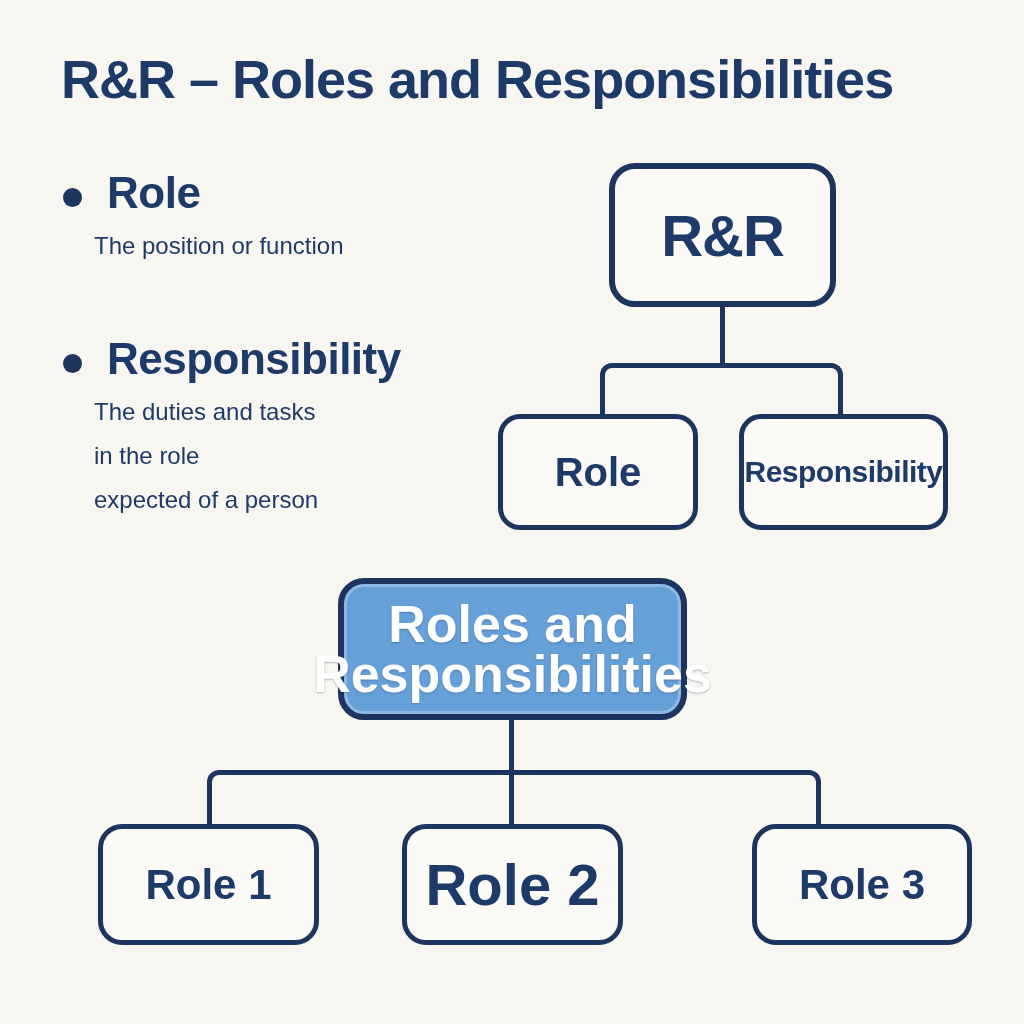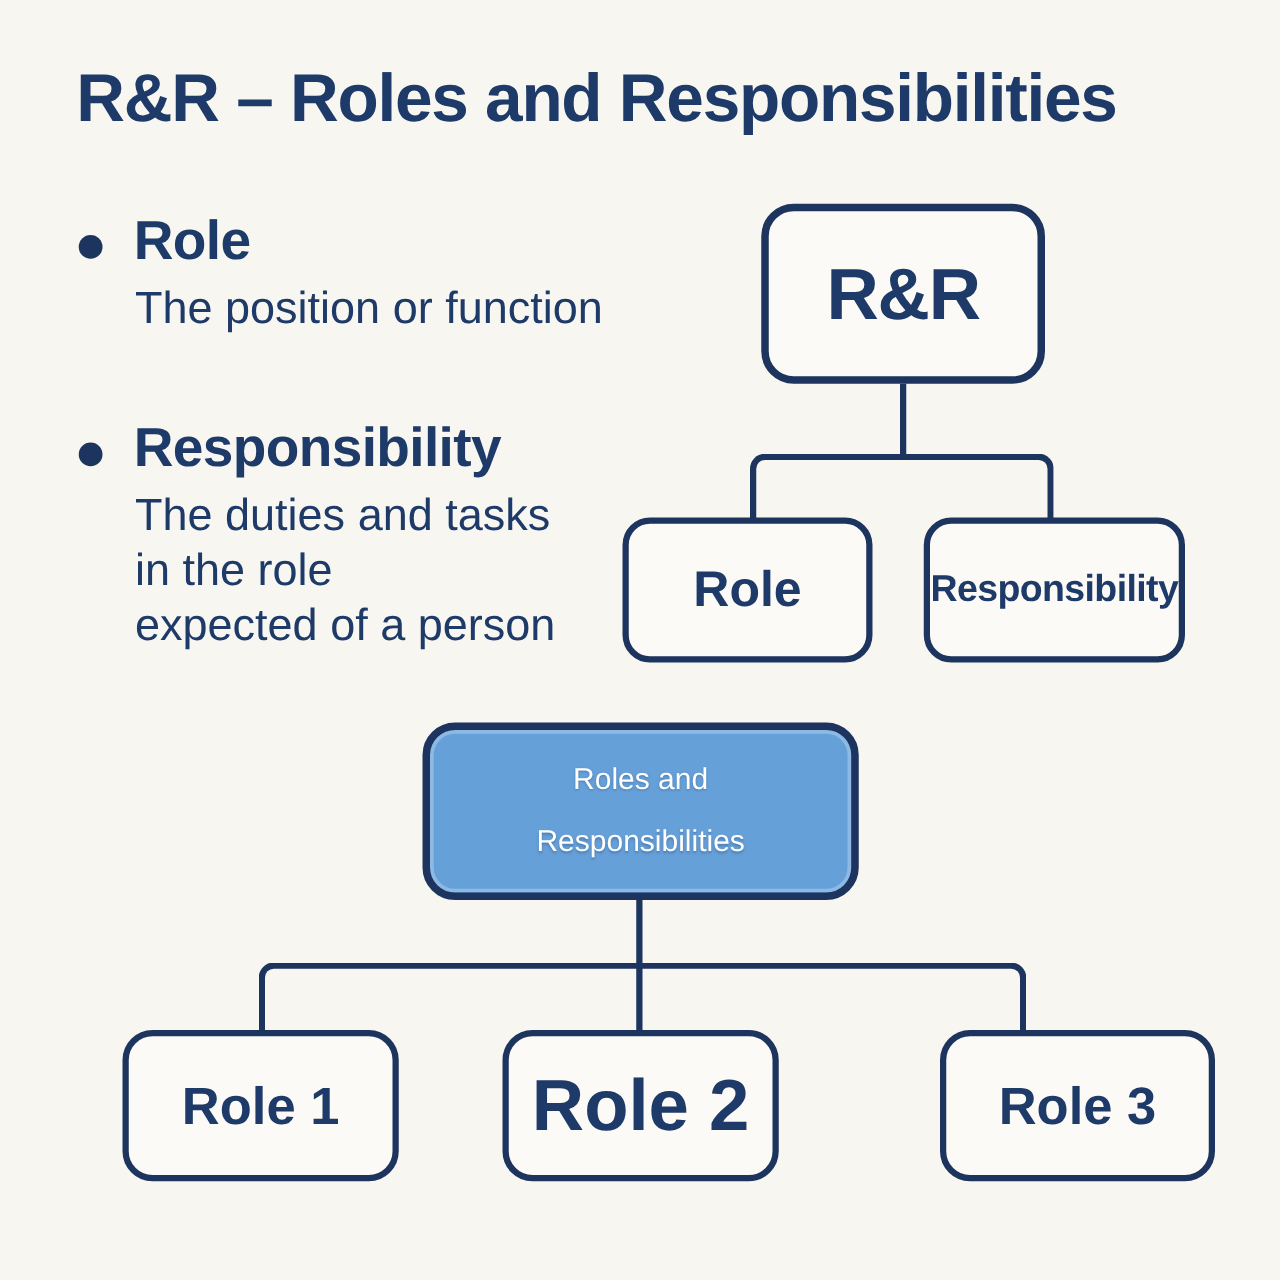--- a/index.html
+++ b/index.html
@@ -35,22 +35,22 @@
   .dot-1{top:188px;}
   .dot-2{top:354px;}
   .def-term{
     position:absolute;left:107px;
     font-size:44px;font-weight:700;letter-spacing:-0.5px;
     color:var(--text-navy);white-space:nowrap;
   }
   .term-1{top:168px;}
   .term-2{top:334px;}
   .def-body{
-    position:absolute;left:108px;
-    font-size:36px;font-weight:400;line-height:44px;
+    position:absolute;left:94px;
+    font-size:24px;font-weight:400;line-height:44px;
     color:var(--text-navy);white-space:nowrap;
   }
   .body-1{top:224px;}
   .body-2{top:390px;}
   
   .node{
     position:absolute;
     border:5px solid var(--navy);
     border-radius:24px;
     background:var(--box-fill);
@@ -65,21 +65,21 @@
            font-size:40px;font-weight:700;}
   .node-resp{left:739px;top:414px;width:209px;height:116px;border-radius:22px;
            font-size:30px;font-weight:700;letter-spacing:-0.5px;}
   
   .node-blue{
     left:338px;top:578px;width:349px;height:142px;
     border-width:6px;border-radius:26px;
     background:var(--blue-fill);
     box-shadow:inset 0 0 0 3px var(--blue-highlight);
     color:#ffffff;
-    font-size:24px;font-weight:400;line-height:50px;
+    font-size:52px;font-weight:700;line-height:50px;
     text-shadow:0 1px 2px rgba(29,53,94,0.35);
     flex-direction:column;
   }
   .node-r1{left:98px; top:824px;width:221px;height:121px;font-size:42px;font-weight:700;}
   .node-r2{left:402px;top:824px;width:221px;height:121px;font-size:58px;font-weight:700;}
   .node-r3{left:752px;top:824px;width:220px;height:121px;font-size:42px;font-weight:700;}
   
   .vline{position:absolute;width:5px;background:var(--navy);}
   .vline-top{left:720px;top:307px;height:60px;}
   .vline-bottom{left:509px;top:718px;height:108px;}

